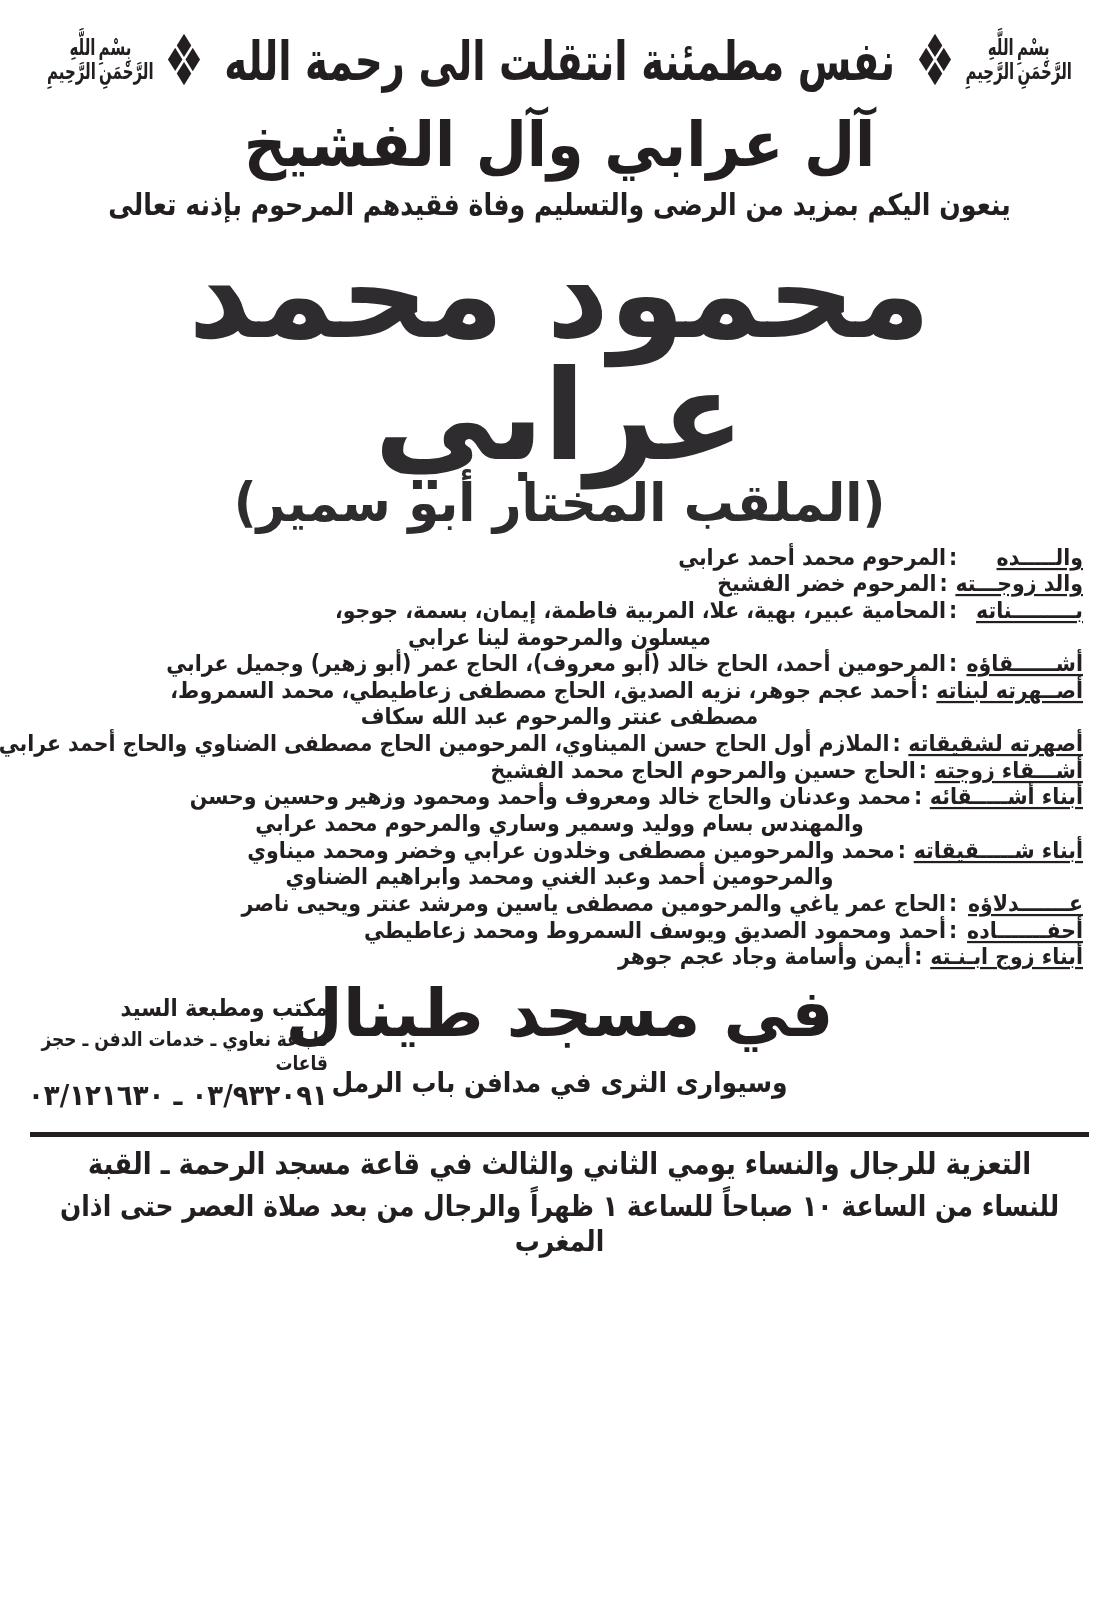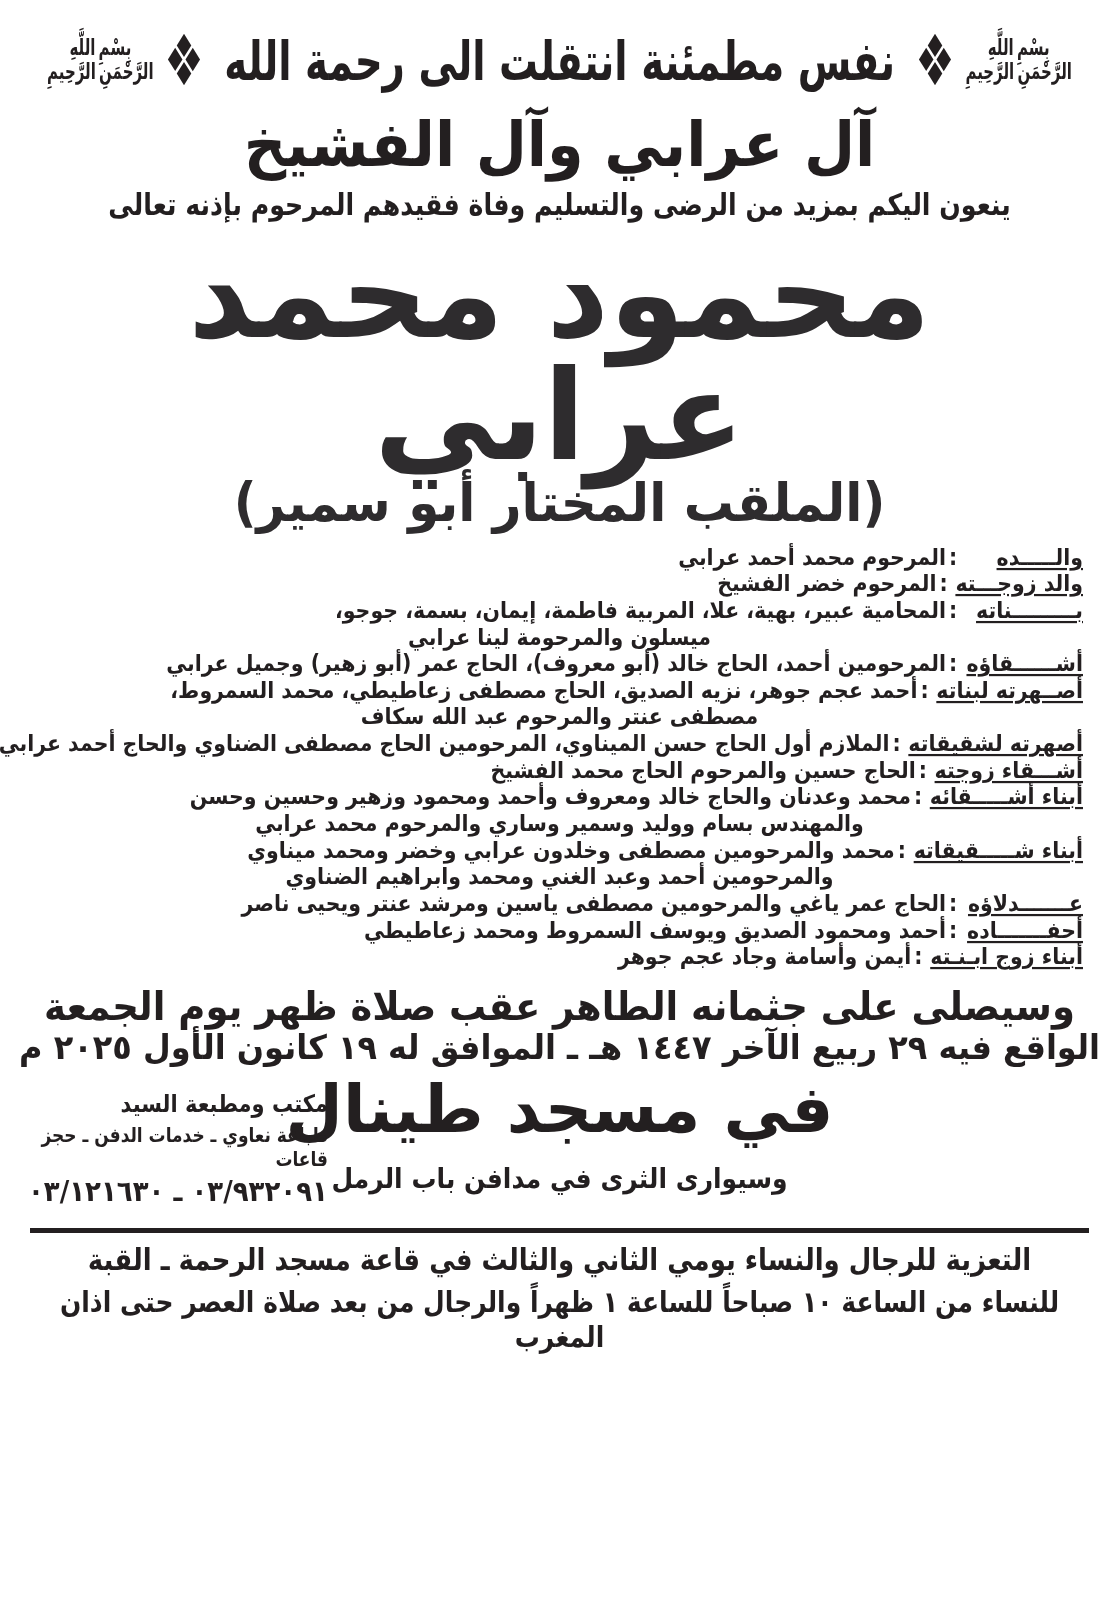--- a/index.html
+++ b/index.html
@@ -333,24 +333,20 @@
         <span class="rel-colon">:</span>
         <span class="rel-value">أحمد ومحمود الصديق ويوسف السمروط ومحمد زعاطيطي</span>
       </div>
       <div class="rel-row">
         <span class="rel-label">أبناء زوج ابـنـته</span>
         <span class="rel-colon">:</span>
         <span class="rel-value">أيمن وأسامة وجاد عجم جوهر</span>
       </div>
     </div>
 
-  <div class="funeral">
-    <div class="funeral-line1">وسيصلى على جثمانه الطاهر عقب صلاة ظهر يوم الجمعة</div>
-    <div class="funeral-line2">الواقع فيه ٢٩ ربيع الآخر ١٤٤٧ هـ ـ الموافق له ١٩ كانون الأول ٢٠٢٥ م</div>
-  </div>
 
   <div class="mosque-row">
     <div class="mosque">في مسجد طينال</div>
     <div class="burial">وسيوارى الثرى في مدافن باب الرمل</div>
     <div class="printer">
       <div class="printer-name">مكتب ومطبعة السيد</div>
       <div class="printer-services">طباعة نعاوي ـ خدمات الدفن ـ حجز قاعات</div>
       <div class="printer-phones">٠٣/٩٣٢٠٩١ ـ ٠٣/١٢١٦٣٠</div>
     </div>
   </div>

